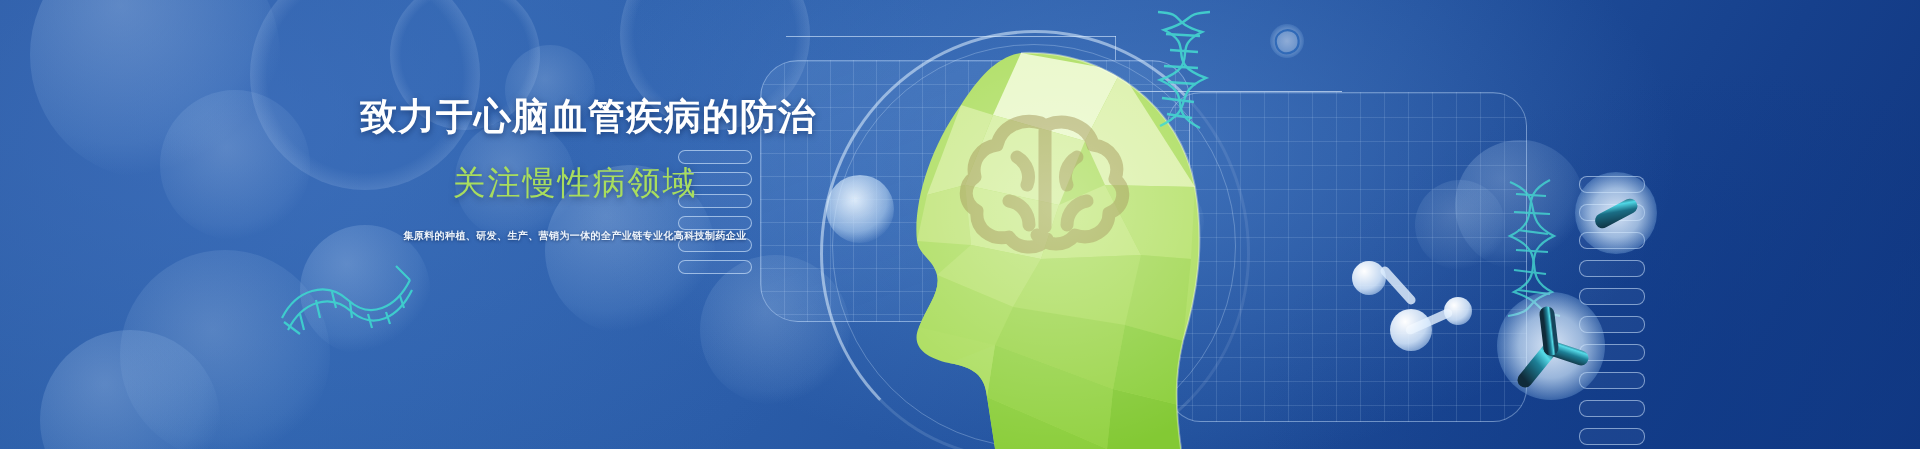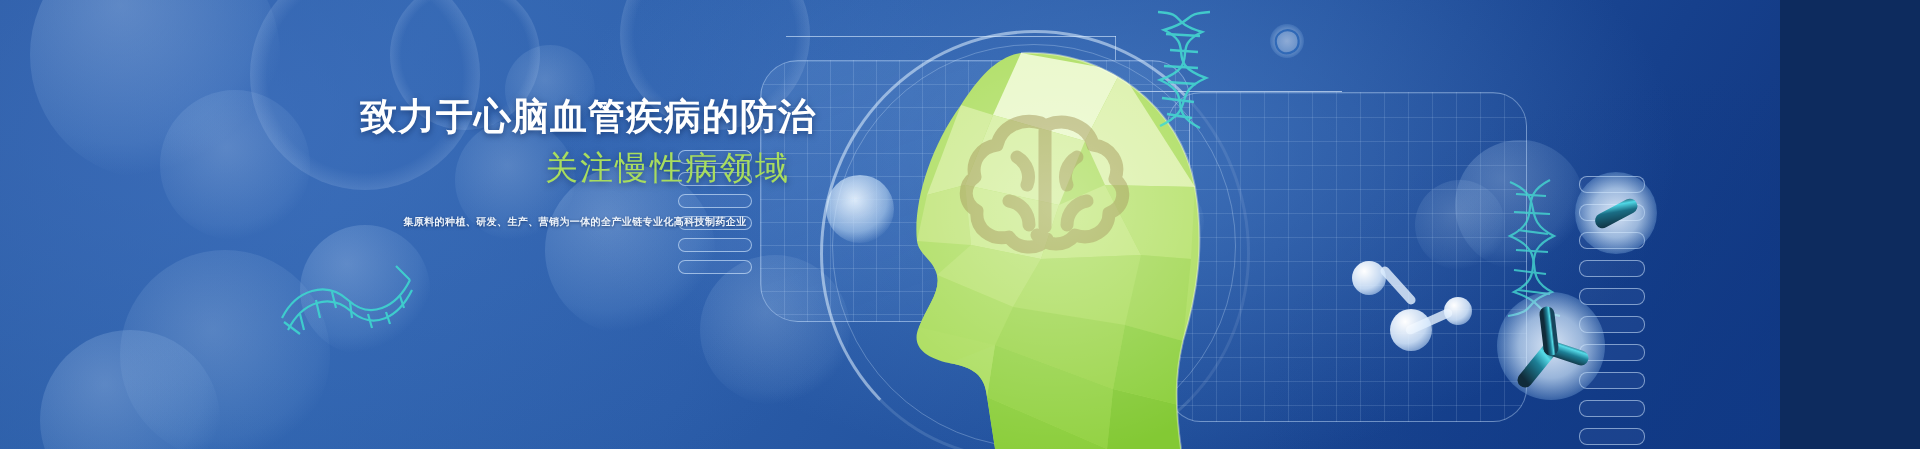--- a/index.html
+++ b/index.html
@@ -1,19 +1,19 @@
 <!DOCTYPE html>
 <html><head>
 <meta charset="utf-8">
 <style>
   html,body{margin:0;padding:0;background:#0d2b5e;}
   *{box-sizing:border-box;}
   #banner{
-    position:relative;width:1780px;height:449px;overflow:hidden;
-    font-family:Liberation Serif, serif;
+    position:relative;width:1920px;height:449px;overflow:hidden;
+    font-family:Liberation Sans, sans-serif;
     background:
       radial-gradient(ellipse 900px 520px at 1120px 150px, rgba(88,140,210,.55) 0%, rgba(88,140,210,0) 62%),
       radial-gradient(ellipse 1100px 700px at 240px 120px, rgba(70,118,196,.55) 0%, rgba(70,118,196,0) 65%),
       radial-gradient(ellipse 700px 500px at 1750px 420px, rgba(16,58,135,.75) 0%, rgba(16,58,135,0) 70%),
       linear-gradient(118deg,#2a5aa3 0%,#2e63ad 22%,#2a5ca8 44%,#204f9b 66%,#16408c 84%,#10357e 100%);
   }
 
   
   .bub{position:absolute;border-radius:50%;pointer-events:none;}
   .bub.fill{background:radial-gradient(circle at 36% 30%, rgba(190,215,245,.30), rgba(150,190,235,.13) 58%, rgba(130,175,230,0) 72%);}
@@ -54,22 +54,22 @@
     border-right-color:rgba(225,240,255,.10);border-bottom-color:rgba(225,240,255,.14);
     filter:blur(.3px);}
   #halo2{position:absolute;left:832px;top:44px;width:404px;height:404px;
     border-radius:50%;border:1px solid rgba(205,228,252,.30);}
 
   
   #copy{position:absolute;left:360px;top:96px;width:430px;text-align:center;}
   #h1{font-size:37px;font-weight:bold;color:#ffffff;letter-spacing:1px;line-height:1.16;
       text-shadow:0 2px 6px rgba(8,30,72,.55);white-space:nowrap;}
   #h1 .hl{color:#ffffff;}
-  #h2{margin-top:10px;font-size:33px;color:#a8dd5e;letter-spacing:2px;line-height:1.2;
-      text-shadow:0 2px 6px rgba(8,30,72,.5);white-space:nowrap;text-align:right;}
+  #h2{margin-top:24px;font-size:33px;color:#a8dd5e;letter-spacing:2px;line-height:1.2;
+      text-shadow:0 2px 6px rgba(8,30,72,.5);white-space:nowrap;}
   #sub{margin-top:26px;font-size:10px;font-weight:bold;color:#eef4fb;letter-spacing:.4px;
       white-space:nowrap;text-shadow:0 1px 3px rgba(8,30,72,.6);}
 
   
   .cell{position:absolute;border-radius:50%;
     background:radial-gradient(circle at 50% 50%, rgba(232,242,254,.92) 0%, rgba(205,228,250,.72) 42%, rgba(150,195,240,.30) 70%, rgba(120,175,235,0) 82%);}
   .molecule{position:absolute;}
   .mol-node{position:absolute;border-radius:50%;
     background:radial-gradient(circle at 36% 30%, #ffffff, rgba(222,238,255,.85) 55%, rgba(190,220,250,.45) 85%);}
   .mol-link{position:absolute;background:rgba(230,243,255,.80);border-radius:6px;}

